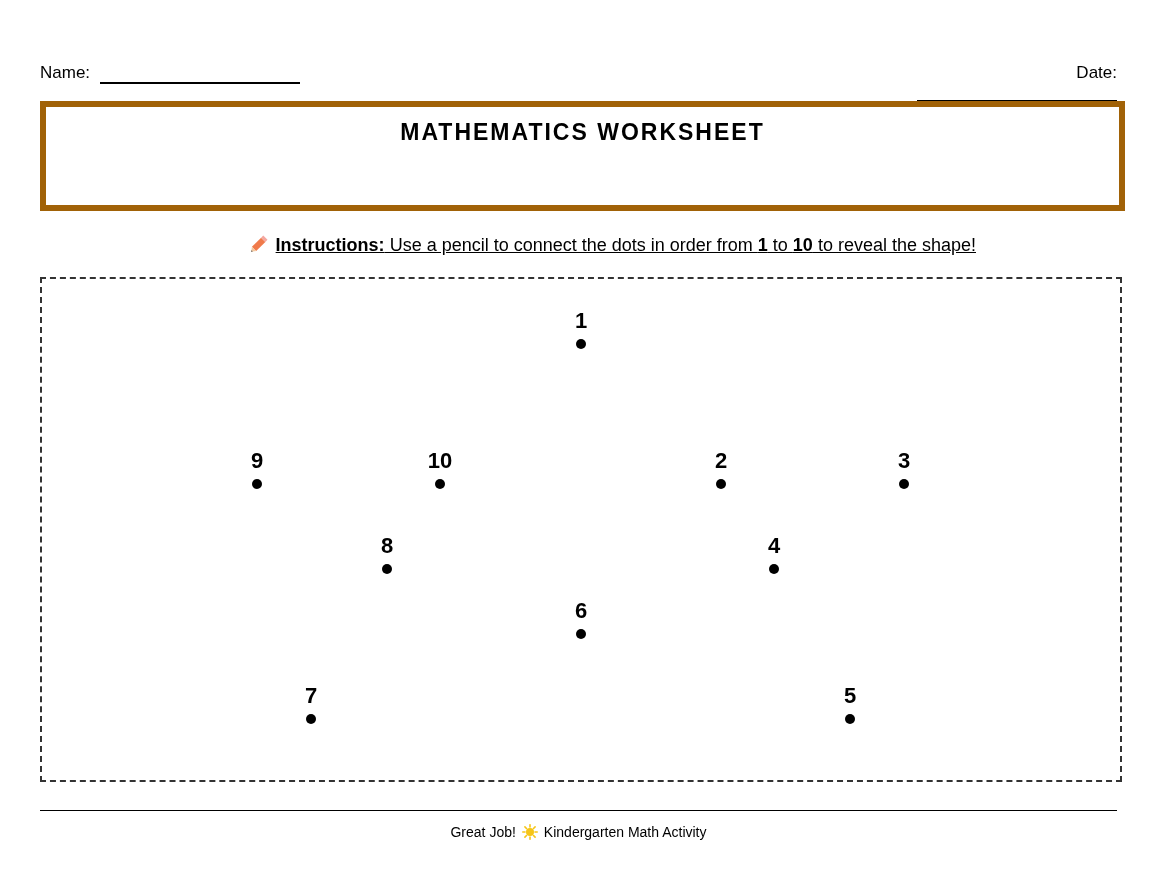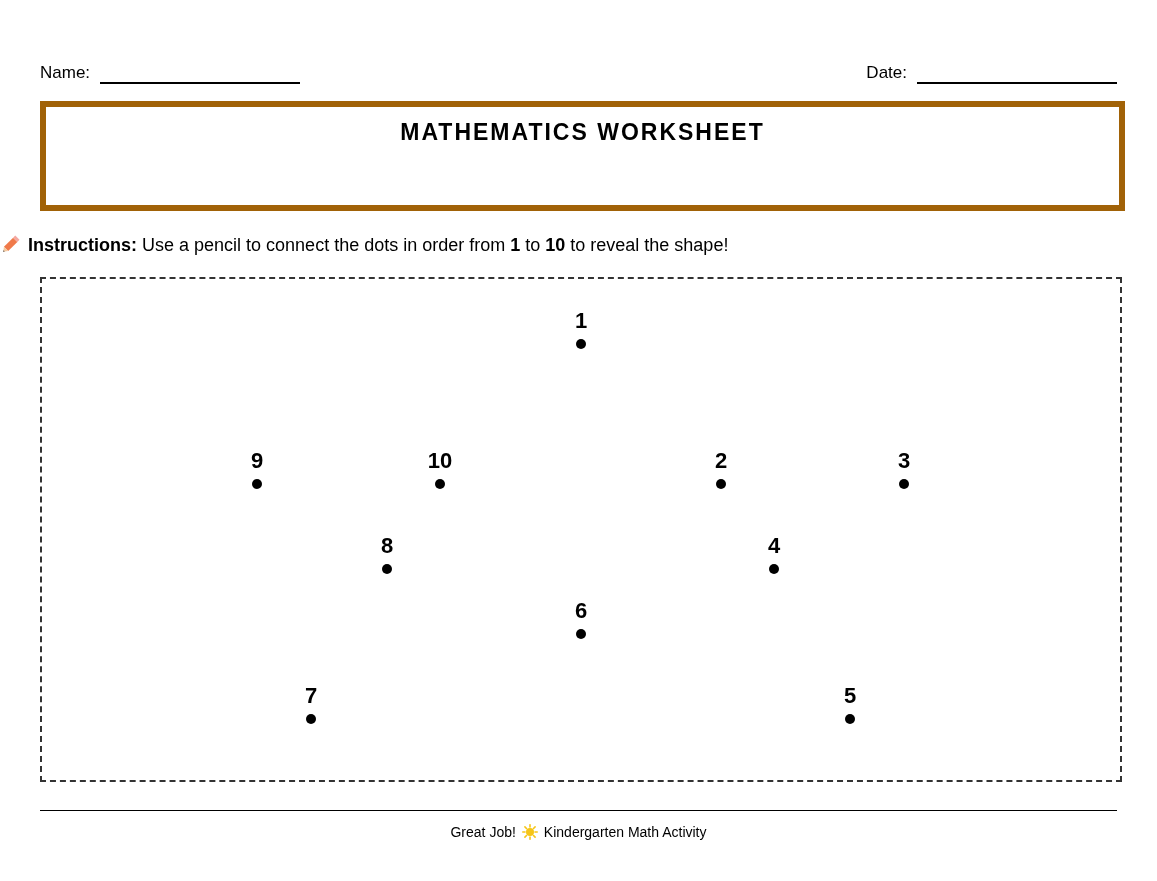--- a/index.html
+++ b/index.html
@@ -5,37 +5,38 @@
     html, body { margin: 0; padding: 0; background: #ffffff; }
     body {
       width: 1157px; height: 881px; position: relative; overflow: hidden;
       font-family: "Liberation Sans", sans-serif; color: #000;
     }
     .name-date {
       position: absolute; top: 38px; left: 40px; width: 1077px; height: 24px; margin-top: 24px;
     }
     .field { position: absolute; top: 0; font-size: 17px; display: flex; align-items: flex-end; }
     .field.name { left: 0; }
-    .field.date { right: 0; }
+    .field.date { right: 0; flex-direction: column; }
     .field .label { line-height: 22px; }
     .field .line {
       display: inline-block; width: 200px; border-bottom: 2px solid #000;
       margin-left: 10px; height: 16px;
     }
     .title-box {
       position: absolute; left: 40px; top: 101px; width: 1073px; height: 98px;
       border: 6px solid #a16207; text-align: center;
     }
     .title-box .title {
       margin-top: 12px; font-size: 23px; font-weight: bold; letter-spacing: 2px;
     }
     .title-box .subtitle { margin-top: 14px; font-size: 16px; }
     .instructions {
-      position: absolute; top: 234px; left: 0; width: 976px; text-align: left;
+      position: absolute; top: 234px; left: 0; width: 976px; text-align: right;
       font-size: 18px;
+      text-decoration: underline;
     }
     .instructions .pencil { display: inline-block; width: 22px; height: 20px; vertical-align: -3px; margin-right: 6px; }
     .dot-area {
       position: absolute; left: 40px; top: 277px; width: 1078px; height: 501px;
       border: 2px dashed #333;
     }
     .dot {
       position: absolute; width: 0; height: 0;
     }
     .dot .num {

